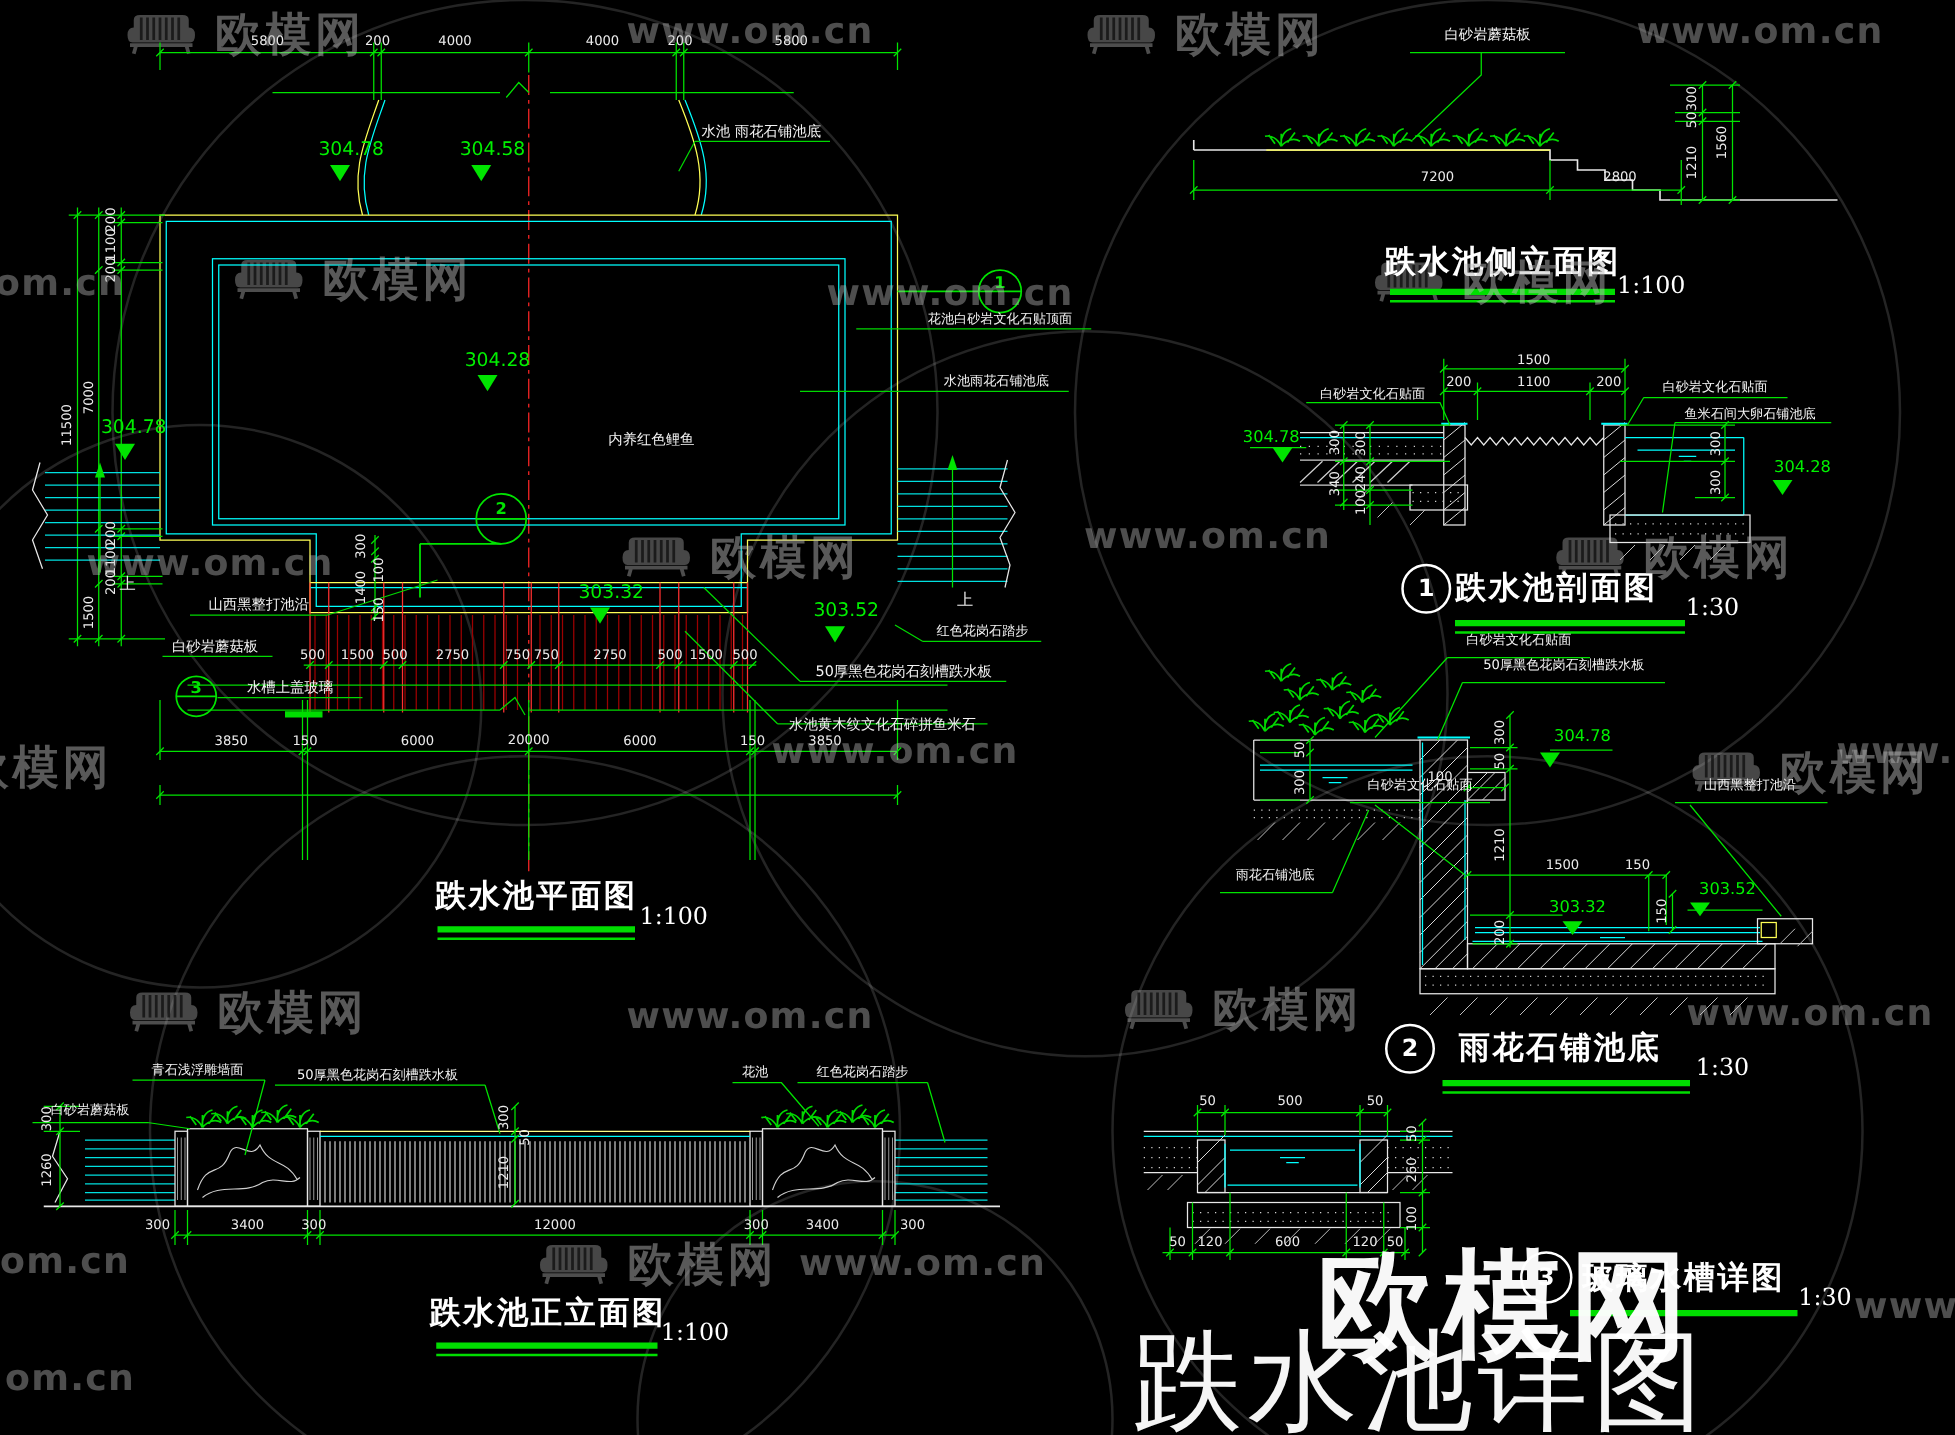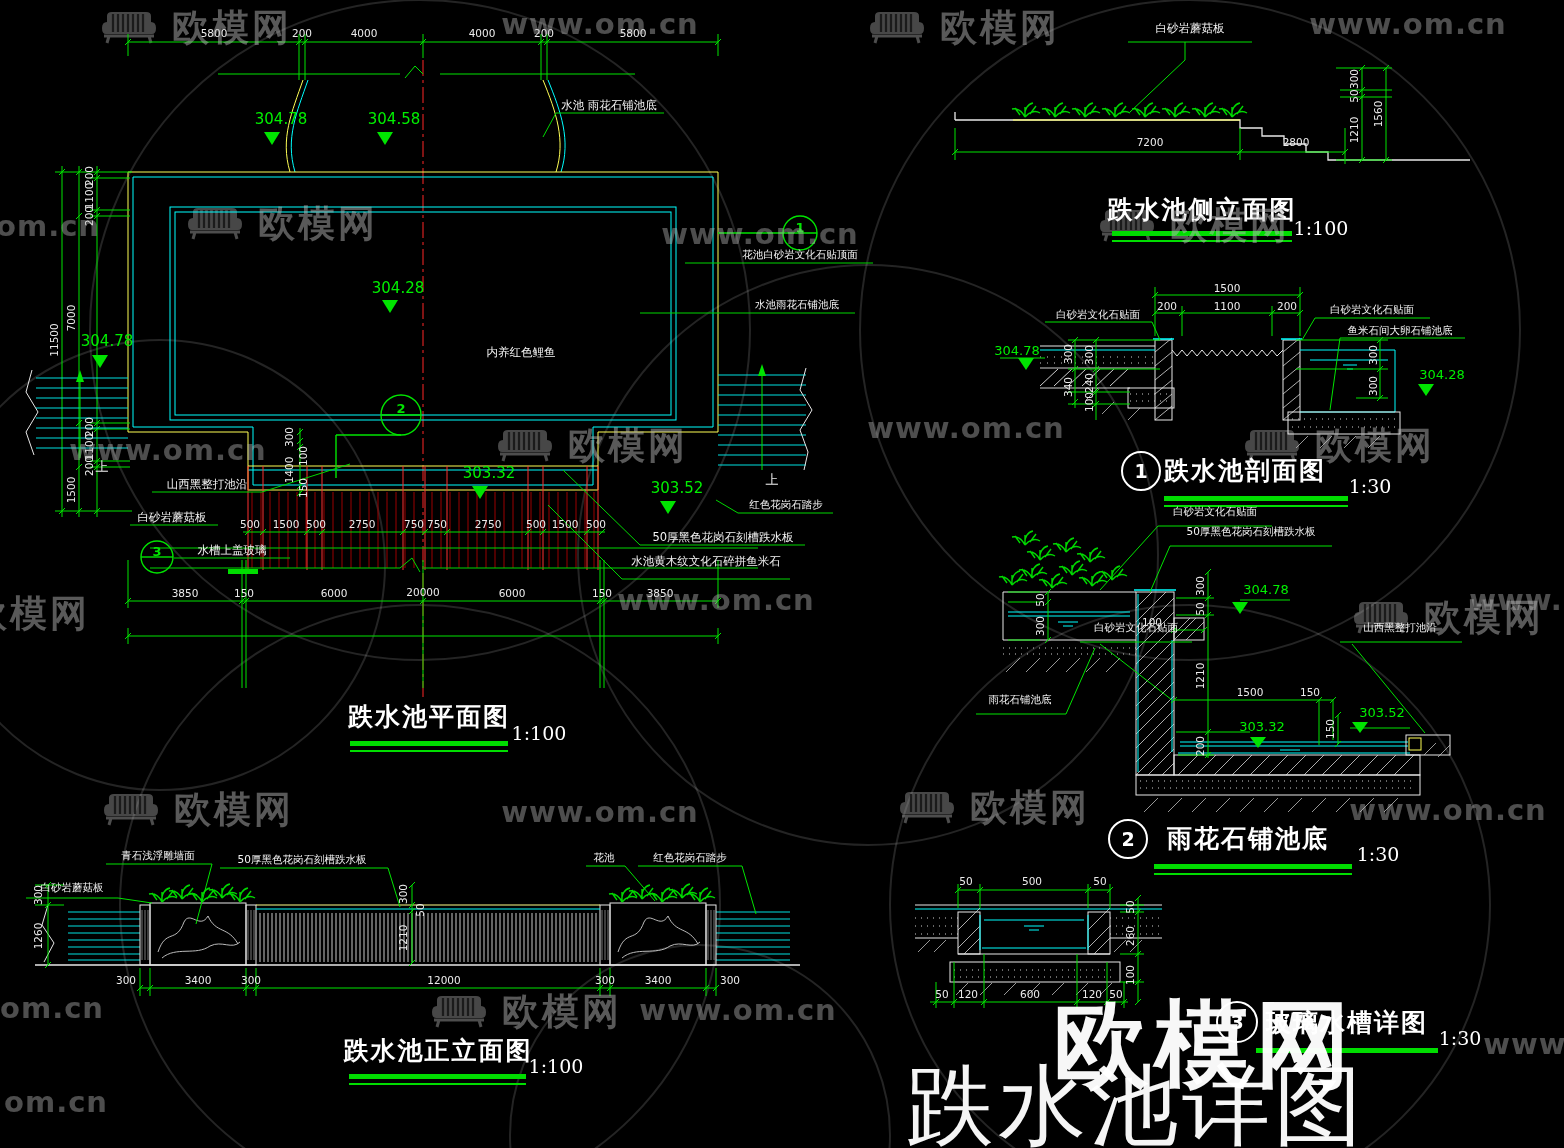--- a/index.html
+++ b/index.html
@@ -441,21 +441,21 @@
 <span class="t elev" style="left:489px;top:473px">303.32</span>
 <span class="t elev" style="left:677px;top:488px">303.52</span>
 <span class="t elev" style="left:107px;top:341px">304.78</span>
 
 <span class="t lbl" style="left:609px;top:105px">水池 雨花石铺池底</span>
 <span class="t lbl" style="left:521px;top:352px">内养红色鲤鱼</span>
 <span class="t lbl" style="left:800px;top:255px;font-size:10.5px">花池白砂岩文化石贴顶面</span>
 <span class="t lbl" style="left:797px;top:305px;font-size:10.5px">水池雨花石铺池底</span>
 <span class="t lbl" style="left:786px;top:505px;font-size:10.5px">红色花岗石踏步</span>
 <span class="t lbl" style="left:723px;top:537px">50厚黑色花岗石刻槽跌水板</span>
-<span class="t lbl" style="left:706px;top:561px">水池黄木纹文化石碎拼鱼米石</span>
+<span class="t lbl" style="left:706px;top:580px">水池黄木纹文化石碎拼鱼米石</span>
 <span class="t lbl" style="left:207px;top:484px">山西黑整打池沿</span>
 <span class="t lbl" style="left:172px;top:517px">白砂岩蘑菇板</span>
 <span class="t lbl" style="left:232px;top:550px">水槽上盖玻璃</span>
 <span class="t up" style="left:102px;top:467px">上</span>
 <span class="t up" style="left:772px;top:480px">上</span>
 <span class="t mknum" style="left:800px;top:227px">1</span>
 <span class="t mknum" style="left:401px;top:408px">2</span>
 <span class="t mknum" style="left:157px;top:551px">3</span>
 <span class="t ttl" style="left:429px;top:716px">跌水池平面图</span>
 <span class="t scl" style="left:539px;top:733px">1:100</span>

